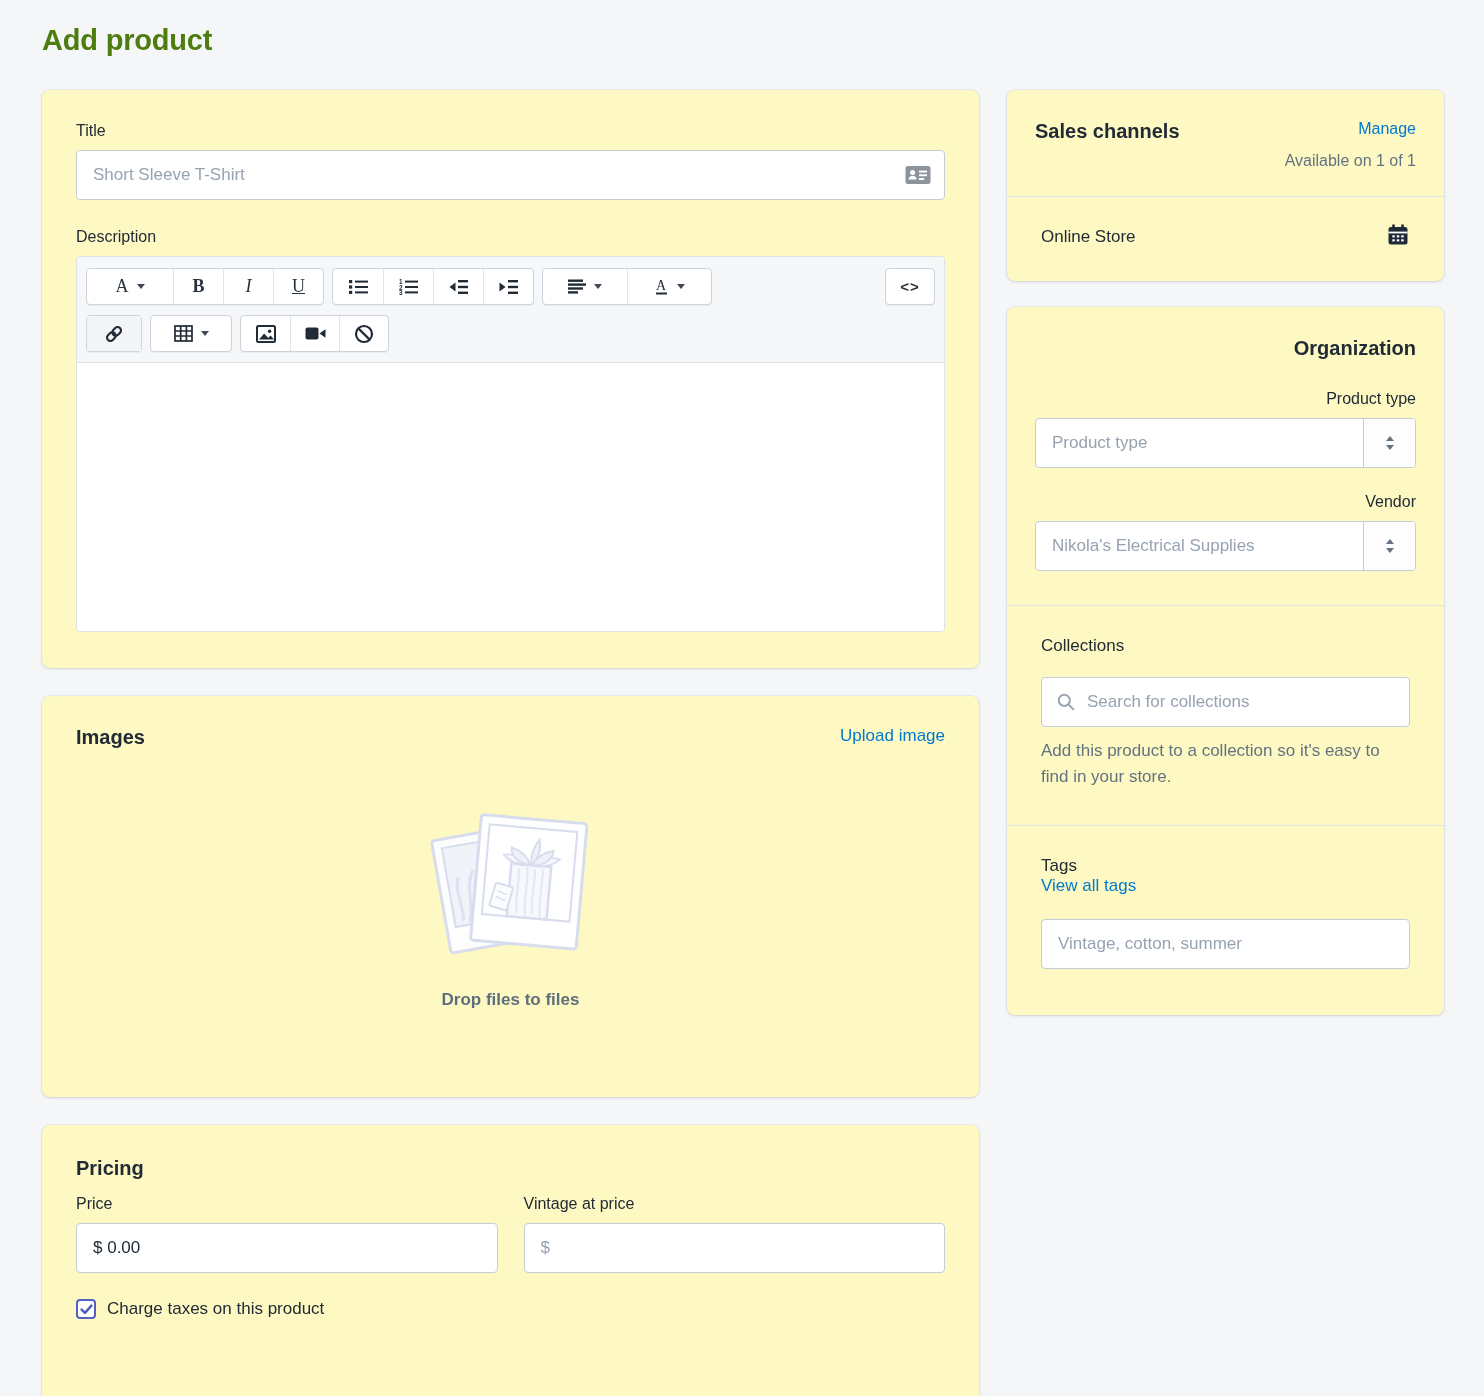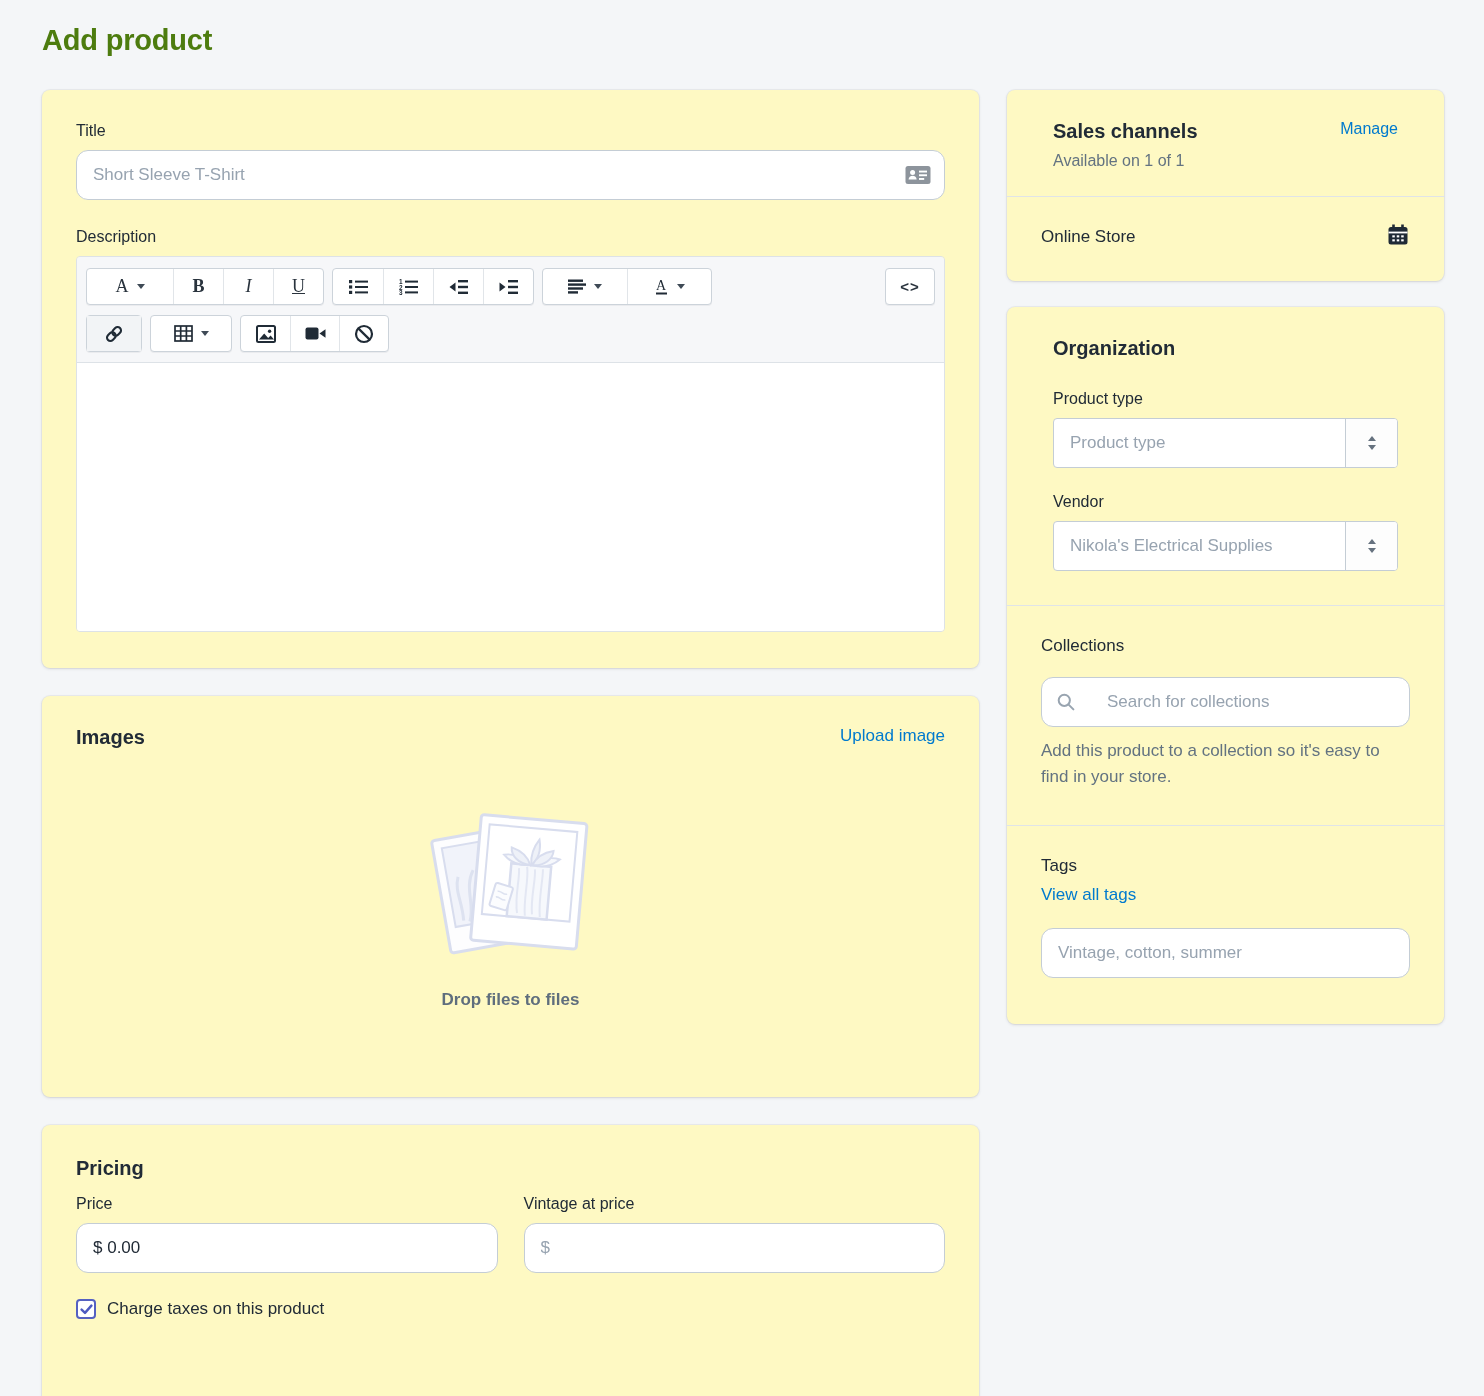--- a/index.html
+++ b/index.html
@@ -12,26 +12,26 @@
   .page { padding:24px 40px 0 42px; }
   h1.page-title { font-size:29px; font-weight:700; letter-spacing:-0.2px; color:#4d7c0f; margin-bottom:33px; }
   .columns { display:flex; align-items:flex-start; gap:28px; }
   .main-col { width:937px; display:flex; flex-direction:column; gap:28px; }
   .side-col { width:437px; display:flex; flex-direction:column; gap:26px; }
 
   .card {
     background:#fef9c3; border-radius:8px;
     box-shadow:0 0 0 1px rgba(63,63,68,0.05), 0 1px 3px 0 rgba(63,63,68,0.15);
   }
-  .card-section { padding:30px 46px; }
+  .card-section { padding:30px 28px;text-align:right; }
   .card-divider { border-top:1px solid #e0e4e8; }
 
   .field-label { font-size:16px; color:#212b36; margin-bottom:10px; display:block; }
   .text-input {
-    width:100%; height:50px; border:1px solid #c4cdd5; border-radius:12px;
+    width:100%; height:50px; border:1px solid #c4cdd5; border-radius:4px;
     font-family:"Liberation Sans", sans-serif; font-size:17px; color:#212b36;
     padding:0 16px; background:#fff; outline:none;
   }
   .text-input::placeholder { color:#97a3b0; }
 
   
   .card-product { height:578px; overflow:hidden; padding:32px 34px; }
   .input-wrap { position:relative; }
   .input-wrap .trailing-icon { position:absolute; right:14px; top:15px; }
   .desc-block { margin-top:28px; }
@@ -93,23 +93,23 @@
   }
   .select-value { flex:1; display:flex; align-items:center; padding:0 16px; font-size:17px; color:#97a3b0; white-space:nowrap; overflow:hidden; }
   .select-stepper { width:52px; border-left:1px solid #c4cdd5; display:flex; flex-direction:column; align-items:center; justify-content:center; gap:4px; background:#fdfdfd; }
   .arr-up { width:0; height:0; border-left:4px solid transparent; border-right:4px solid transparent; border-bottom:5px solid #66727f; }
   .arr-down { width:0; height:0; border-left:4px solid transparent; border-right:4px solid transparent; border-top:5px solid #66727f; }
   .field-block + .field-block { margin-top:25px; }
 
   .plain-label { font-size:17px; color:#212b36; }
   .search-wrap { position:relative; margin-top:21px; }
   .search-wrap .search-glyph { position:absolute; left:15px; top:15px; }
-  .search-input { padding-left:65px; }
+  .search-input { padding-left:45px; }
   .help-text { margin-top:11px; font-size:17px; line-height:1.55; color:#637381; }
-  .tags-link { display:inline-block; margin-top:9px; font-size:17px; }
+  .tags-link { display:inline-block; font-size:17px; }
   .tags-input { margin-top:23px; }
   .section-collections { padding:30px 34px 34px 34px; }
   .section-tags { padding:30px 34px 46px 34px; }
 </style>
 </head>
 <body>
 
 <div class="page">
   <h1 class="page-title">Add product</h1>
 

